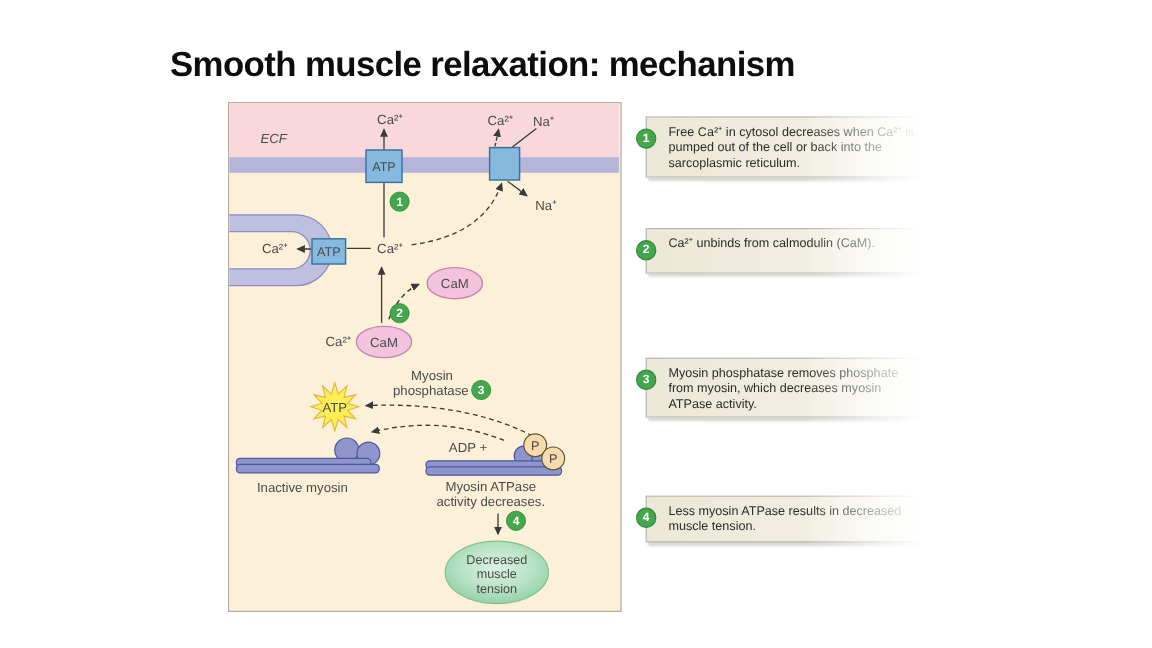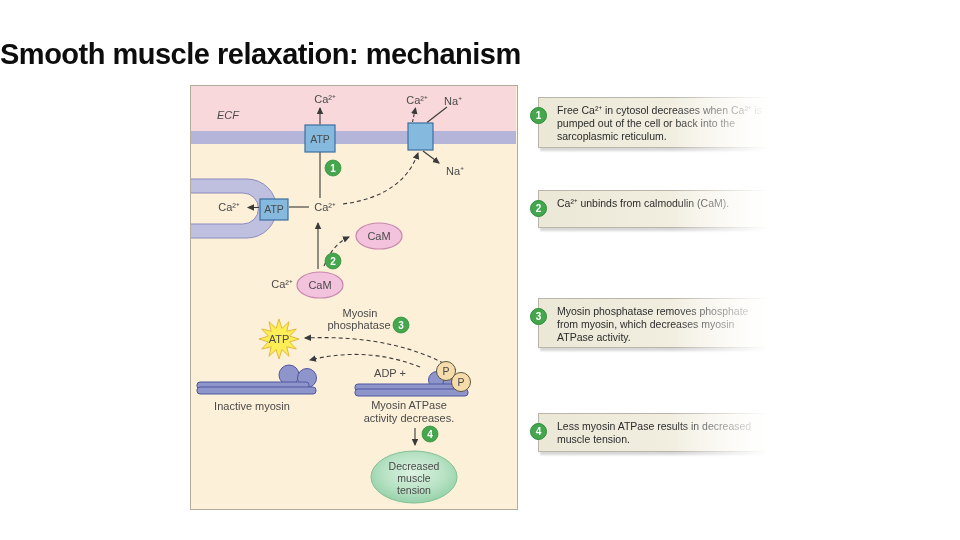--- a/index.html
+++ b/index.html
@@ -1,21 +1,21 @@
 <!DOCTYPE html>
 <html><head>
 <meta charset="utf-8">
 <style>
   html,body{margin:0;padding:0;background:#fff;}
   #slide{
     position:relative;width:960px;height:540px;background:#ffffff;overflow:hidden;
     font-family:"Liberation Sans",sans-serif;
   }
   #title{
-    position:absolute;left:0;top:38px;width:804px;text-align:left;
+    position:absolute;left:0;top:38px;width:804px;text-align:center;
     font-size:29px;font-weight:bold;color:#0d0d0d;letter-spacing:-0.5px;
   }
   
   #panel{
     position:absolute;left:190px;top:85px;width:326px;height:423px;
     border:1px solid #b3ab9d;background:#fcf0d8;overflow:hidden;
   }
   #panel svg{position:absolute;left:0;top:0;}
   svg text{font-family:"Liberation Sans",sans-serif;fill:#4a4a4a;}
   .lbl{font-size:11px;}

